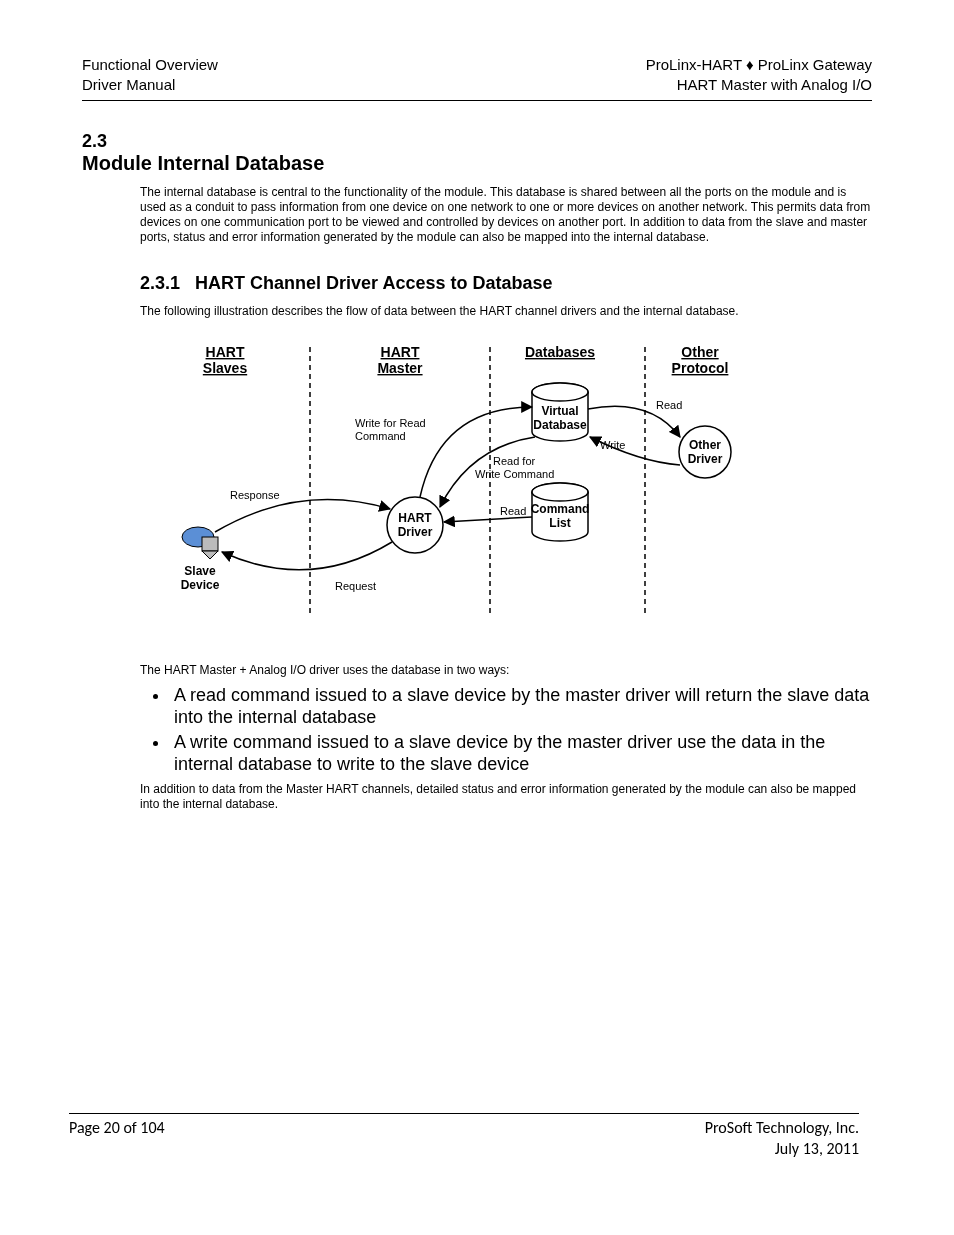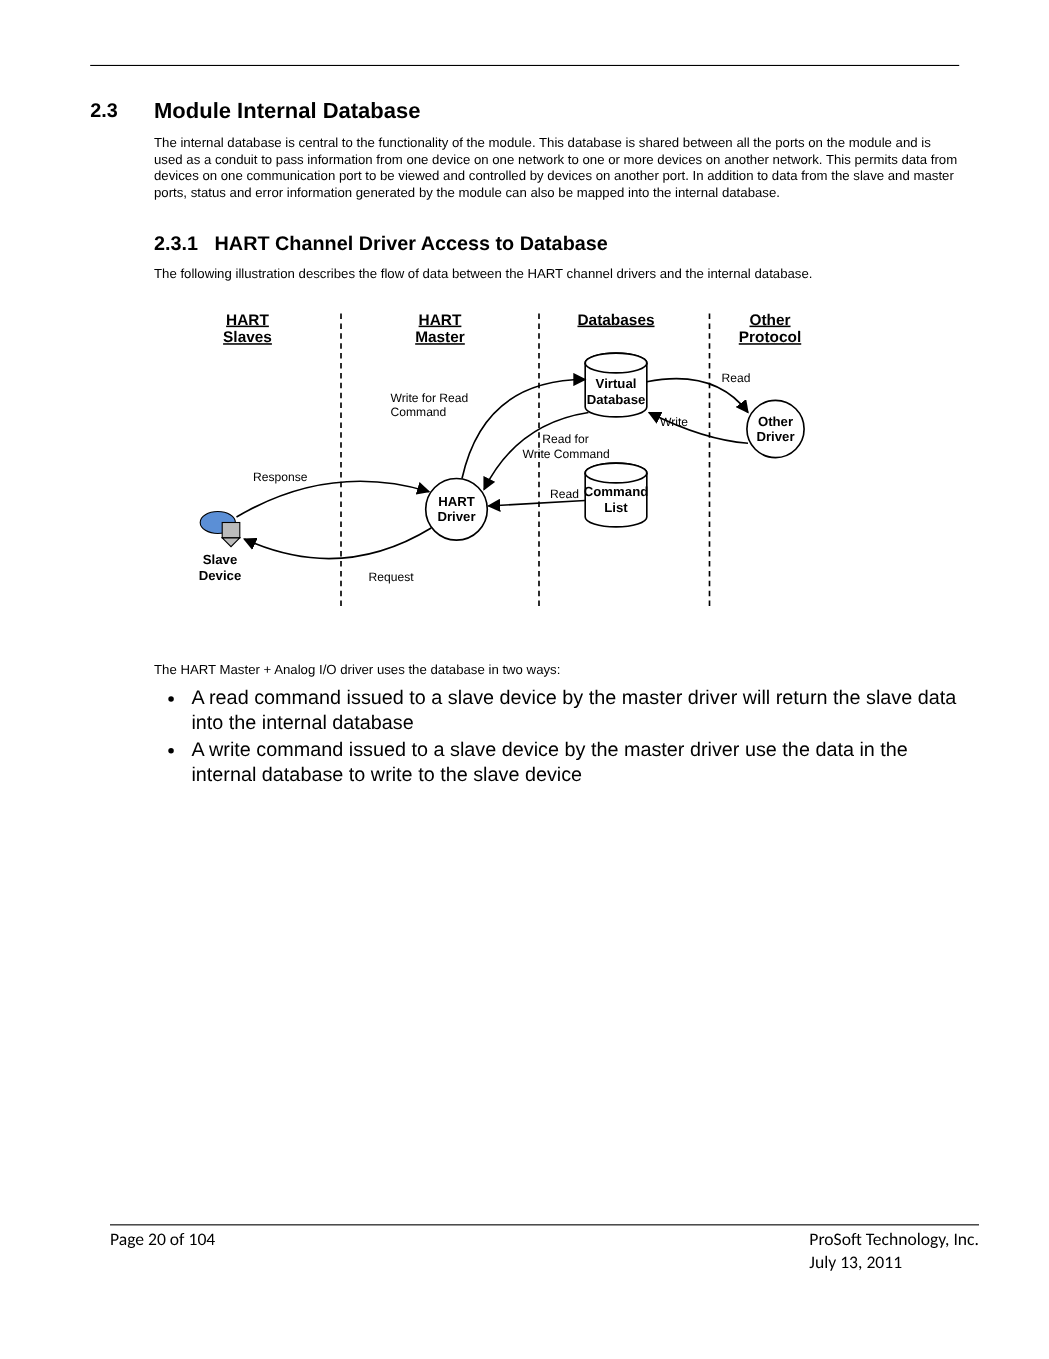--- a/index.html
+++ b/index.html
@@ -24,21 +24,21 @@
     justify-content: space-between;
     font-size: 15px;
     line-height: 1.35;
   }
   .hdr .right { text-align: right; }
   .hr {
     border: none;
     border-top: 1.5px solid #000;
     margin: 4px 0 30px 0;
   }
-  .sec-row { display: flex; }
+  .sec-row { display: flex; flex-direction: column; }
   .sec-num {
     width: 58px;
     font-weight: bold;
     font-size: 18px;
   }
   .sec-title {
     font-weight: bold;
     font-size: 20px;
   }
   .body-text {
@@ -61,45 +61,53 @@
     font-size: 18px;
     line-height: 1.25;
     padding-left: 4px;
     margin-bottom: 2px;
   }
   .diagram-wrap {
     margin: 18px 0 0 58px;
   }
   .footer {
     position: absolute;
-    left: 100px;
+    left: 69px;
     width: 790px;
     top: 1113px;
   }
   .footer .hr2 {
     border: none;
     border-top: 1.5px solid #000;
     margin: 0 0 4px 0;
   }
   .footer .row {
     display: flex;
     justify-content: space-between;
     font-family: Calibri, Arial, sans-serif;
     font-size: 16px;
     line-height: 1.3;
   }
-  .footer .right { }
+  .footer .right { text-align: right; }
   svg text { font-family: Arial, Helvetica, sans-serif; }
 </style>
 </head>
 <body>
 
 <div class="page">
 
   <div class="hdr">
+    <div>
+      <div>Functional Overview</div>
+      <div>Driver Manual</div>
+    </div>
+    <div class="right">
+      <div>ProLinx-HART ♦ ProLinx Gateway</div>
+      <div>HART Master with Analog I/O</div>
+    </div>
   </div>
   <hr class="hr">
 
   <div class="sec-row">
     <div class="sec-num">2.3</div>
     <div class="sec-title">Module Internal Database</div>
   </div>
   <div class="body-text">The internal database is central to the functionality of the module. This database is shared between all the ports on the module and is used as a conduit to pass information from one device on one network to one or more devices on another network. This permits data from devices on one communication port to be viewed and controlled by devices on another port. In addition to data from the slave and master ports, status and error information generated by the module can also be mapped into the internal database.</div>
 
   <div class="subsec-title">
@@ -190,20 +198,21 @@
       <text x="195" y="253" font-size="11">Request</text>
     </svg>
   </div>
 
   <div style="height:22px"></div>
   <div class="body-text">The HART Master + Analog I/O driver uses the database in two ways:</div>
   <ul class="bullets">
     <li>A read command issued to a slave device by the master driver will return the slave data into the internal database</li>
     <li>A write command issued to a slave device by the master driver use the data in the internal database to write to the slave device</li>
   </ul>
+  <div class="body-text" style="margin-top:6px">In addition to data from the Master HART channels, detailed status and error information generated by the module can also be mapped into the internal database.</div>
 
 </div>
 
 <div class="footer">
   <hr class="hr2">
   <div class="row">
     <div>Page 20 of 104</div>
     <div class="right">
       <div>ProSoft Technology, Inc.</div>
       <div>July 13, 2011</div>

